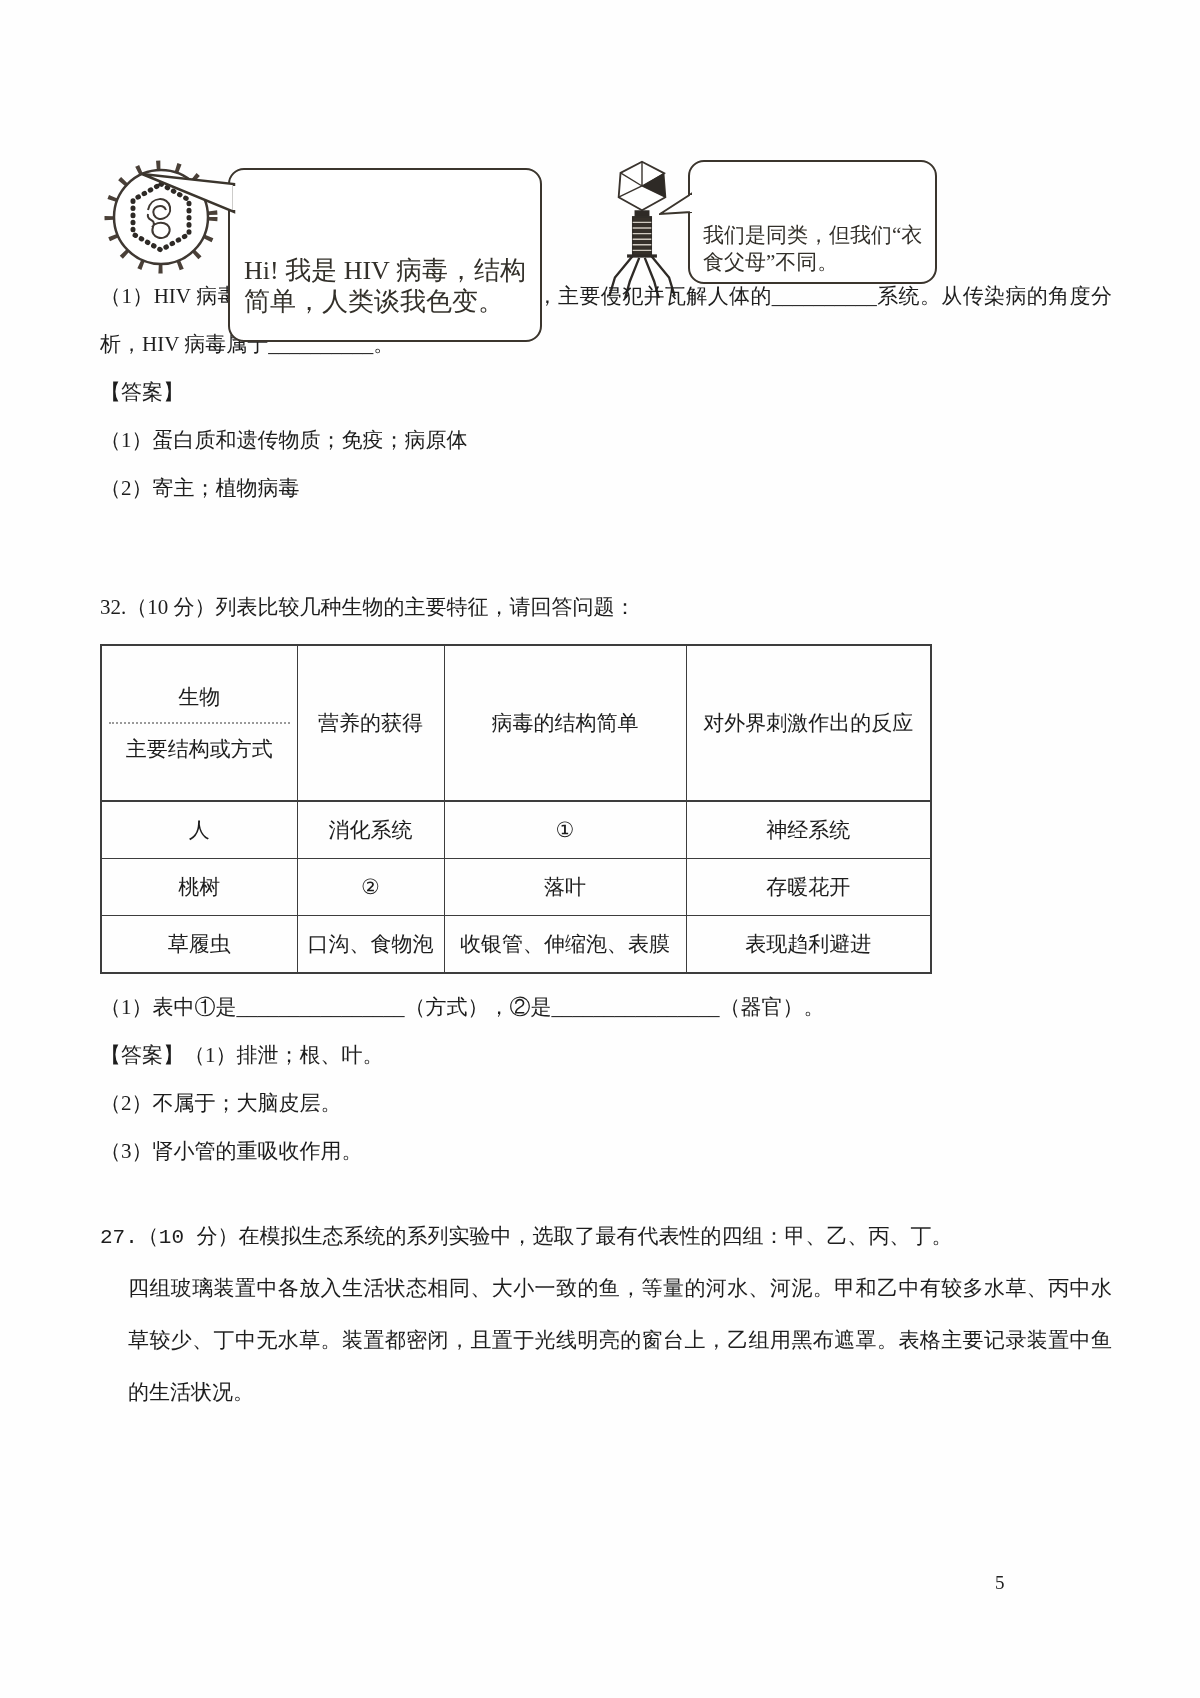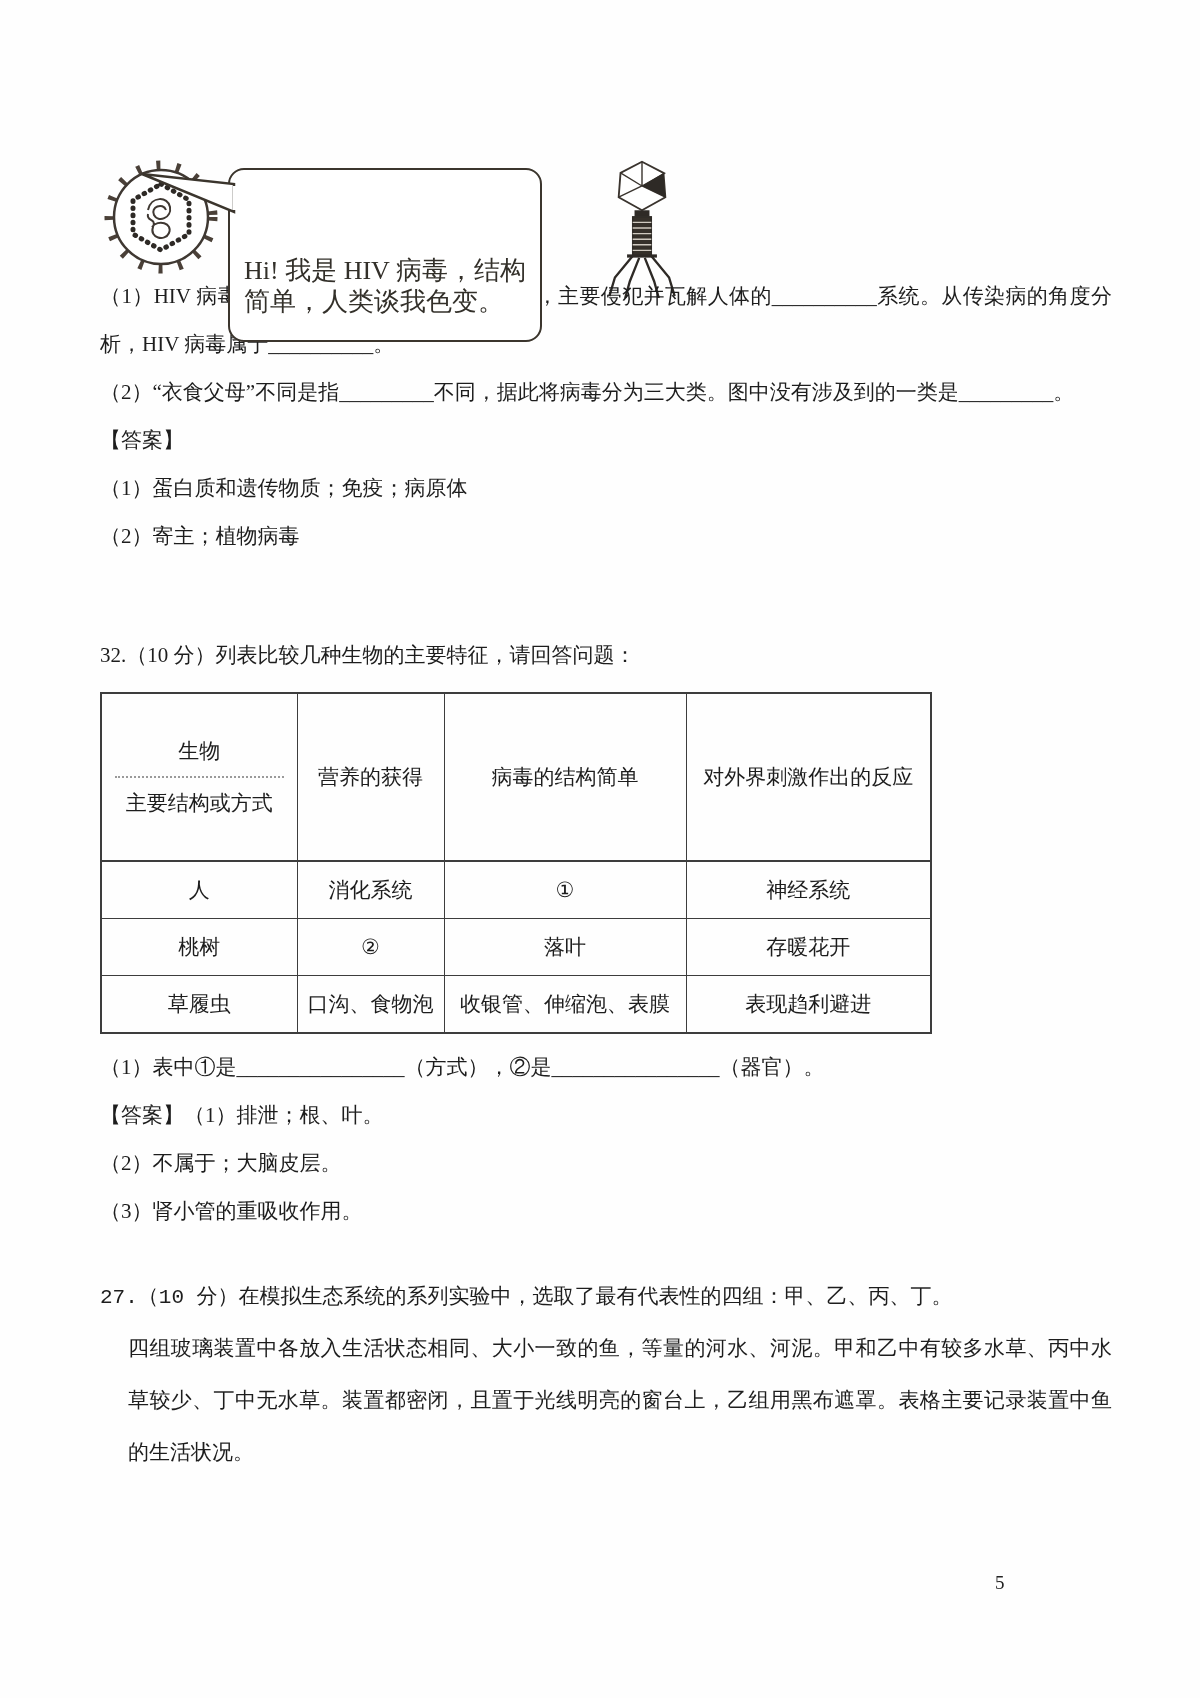--- a/index.html
+++ b/index.html
@@ -51,21 +51,21 @@
     margin:13px 0 9px 0;
     border:2px solid #3d3d3d;
   }
   table.bio td{
     border:1.5px solid #3d3d3d;
     text-align:center;
     font-size:21px;
     padding:4px 6px;
     line-height:30px;
   }
-  tr.head td{height:140px;vertical-align:middle;border-bottom:2.5px solid #3d3d3d;padding:13px;}
+  tr.head td{height:140px;vertical-align:middle;border-bottom:2.5px solid #3d3d3d;padding:7px;}
   tr.body-row td{height:48px;}
   tr.dotted td{border-top:1.5px dotted #8a8a8a;}
   .corner-inner{display:flex;flex-direction:column;height:100%;justify-content:center;}
   .corner-top{padding:16px 0 10px 0;}
   .corner-divider{border-top:2px dotted #9a9a9a;width:100%;height:0;}
   .corner-bottom{padding:10px 0 16px 0;}
   
   .page-number{
     position:absolute;
     left:995px;
@@ -102,26 +102,33 @@
       <polygon points="45,4 68,16 70,42 45,56 20,42 22,16" fill="#ffffff" stroke="#3a342e" stroke-width="2"></polygon>
       <path d="M22,16 L45,30 L70,42 M70,16 L45,30 L20,42 M45,4 L45,30" fill="none" stroke="#3a342e" stroke-width="1.5"></path>
       <polygon points="45,30 68,16 70,42" fill="#2e2a26"></polygon>
       <rect x="37" y="56" width="16" height="7" fill="#2e2a26"></rect>
       <rect x="35" y="63" width="20" height="42" fill="#35302a" stroke="#2e2a26" stroke-width="1.5"></rect>
       <path d="M35 69 H55 M35 75 H55 M35 81 H55 M35 87 H55 M35 93 H55 M35 99 H55" stroke="#cfc9c0" stroke-width="1.5"></path>
       <path d="M29 105 H61" stroke="#2e2a26" stroke-width="3.5"></path>
       <path d="M35 105 L16 128 L10 148 M55 105 L74 128 L80 148 M42 107 L32 132 L27 150 M48 107 L58 132 L63 150" fill="none" stroke="#2e2a26" stroke-width="2.5"></path>
     </svg>
 
+    <div class="speech-bubble small" style="left:688px;top:160px;">
+      <svg class="bubble-tail" style="left:-31px;top:30px;" width="35" height="26" viewBox="0 0 35 26">
+        <polygon points="1,22 32,2 32,20" fill="#ffffff" stroke="#3b352d" stroke-width="2"></polygon>
+        <rect x="31" y="3" width="4" height="17" fill="#ffffff"></rect>
+      </svg>
+      <span>我们是同类，但我们“衣
+食父母”不同。</span>
+    </div>
   </div>
 
   <div class="content">
 
     <p>（1）HIV 病毒的结构简单，由__________构成，主要侵犯并瓦解人体的__________系统。从传染病的角度分析，HIV 病毒属于__________。</p>
-    <p>（2）“衣食父母”不同是指_________不同，据此将病毒分为三大类。图中没有涉及到的一类是_________。</p>
     <p>【答案】</p>
     <p>（1）蛋白质和遗传物质；免疫；病原体</p>
     <p>（2）寄主；植物病毒</p>
 
     <p id="sec26-stem">32.（10 分）列表比较几种生物的主要特征，请回答问题：</p>
 
     <table class="bio">
       <colgroup>
           <col style="width:196px">
           <col style="width:147px">

